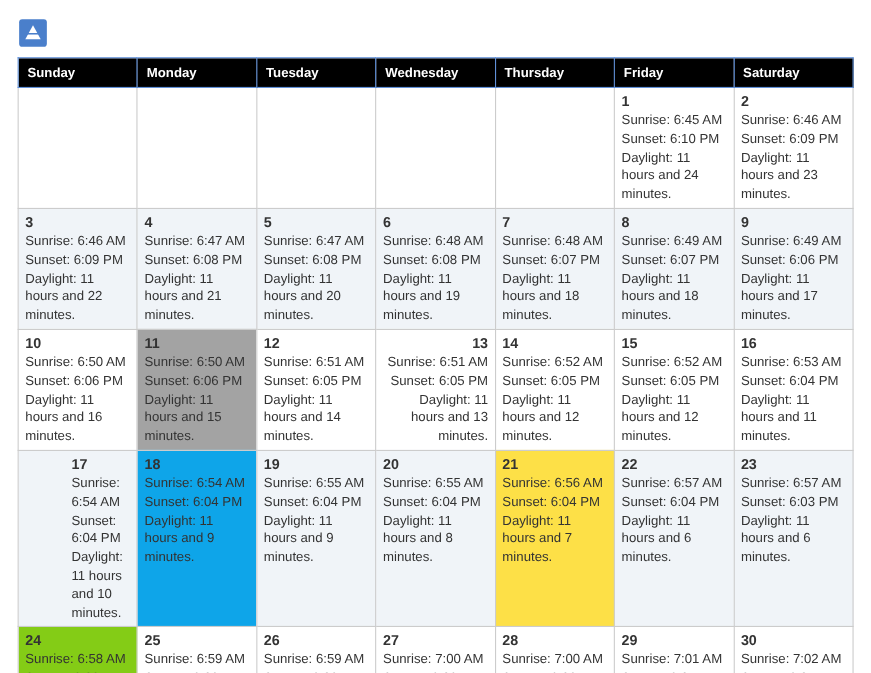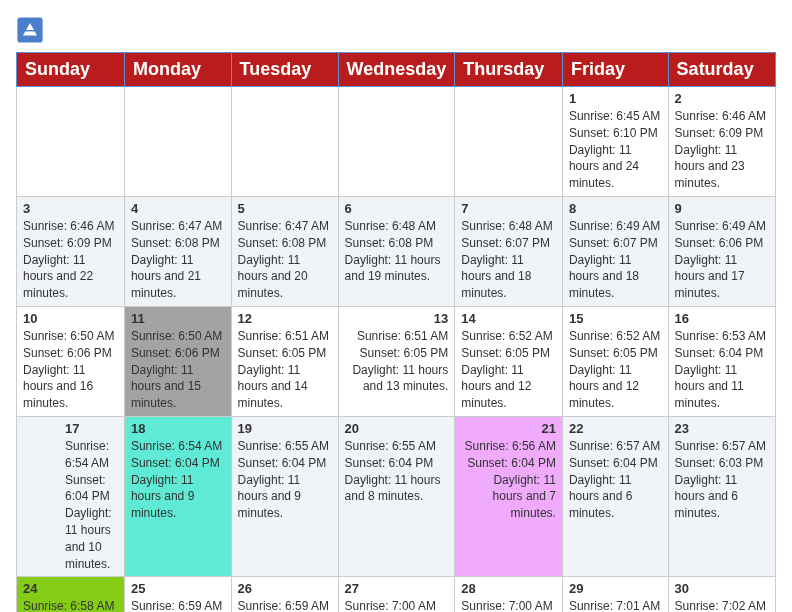--- a/index.html
+++ b/index.html
@@ -46,23 +46,23 @@
       font-size: 14px;
       color: #555;
       margin-top: 2px;
     }
     .calendar {
       width: 100%;
       border-collapse: collapse;
       border: 1px solid #ccc;
     }
     .calendar th {
-      background-color: #b91c1c;
+      background-color: #000000;
       color: #fff;
-      font-size: 18px;
+      font-size: 12px;
       font-weight: bold;
       padding: 6px 8px;
       text-align: left;
       border: 1px solid #6090d8;
     }
     .calendar td {
       vertical-align: top;
       border: 1px solid #ccc;
       padding: 4px 6px;
       font-size: 10px;
@@ -199,33 +199,33 @@
         <td style="background: rgb(255, 255, 255);">
           <span class="day-number">16</span>
           <div class="day-info">Sunrise: 6:53 AM<br>Sunset: 6:04 PM<br>Daylight: 11 hours and 11 minutes.</div>
         </td>
       </tr>
       <tr>
         <td style="background: rgb(240, 244, 248); padding-left: 48px;">
           <span class="day-number">17</span>
           <div class="day-info">Sunrise: 6:54 AM<br>Sunset: 6:04 PM<br>Daylight: 11 hours and 10 minutes.</div>
         </td>
-        <td style="background: #5eead4;">
+        <td style="background: #0ea5e9;">
           <span class="day-number">18</span>
           <div class="day-info">Sunrise: 6:54 AM<br>Sunset: 6:04 PM<br>Daylight: 11 hours and 9 minutes.</div>
         </td>
         <td style="background: rgb(240, 244, 248);">
           <span class="day-number">19</span>
           <div class="day-info">Sunrise: 6:55 AM<br>Sunset: 6:04 PM<br>Daylight: 11 hours and 9 minutes.</div>
         </td>
         <td style="background: rgb(240, 244, 248);">
           <span class="day-number">20</span>
           <div class="day-info">Sunrise: 6:55 AM<br>Sunset: 6:04 PM<br>Daylight: 11 hours and 8 minutes.</div>
         </td>
-        <td style="background: #f0abfc; text-align: right;">
+        <td style="background: #fde047;">
           <span class="day-number">21</span>
           <div class="day-info">Sunrise: 6:56 AM<br>Sunset: 6:04 PM<br>Daylight: 11 hours and 7 minutes.</div>
         </td>
         <td style="background: rgb(240, 244, 248);">
           <span class="day-number">22</span>
           <div class="day-info">Sunrise: 6:57 AM<br>Sunset: 6:04 PM<br>Daylight: 11 hours and 6 minutes.</div>
         </td>
         <td style="background: rgb(240, 244, 248);">
           <span class="day-number">23</span>
           <div class="day-info">Sunrise: 6:57 AM<br>Sunset: 6:03 PM<br>Daylight: 11 hours and 6 minutes.</div>

